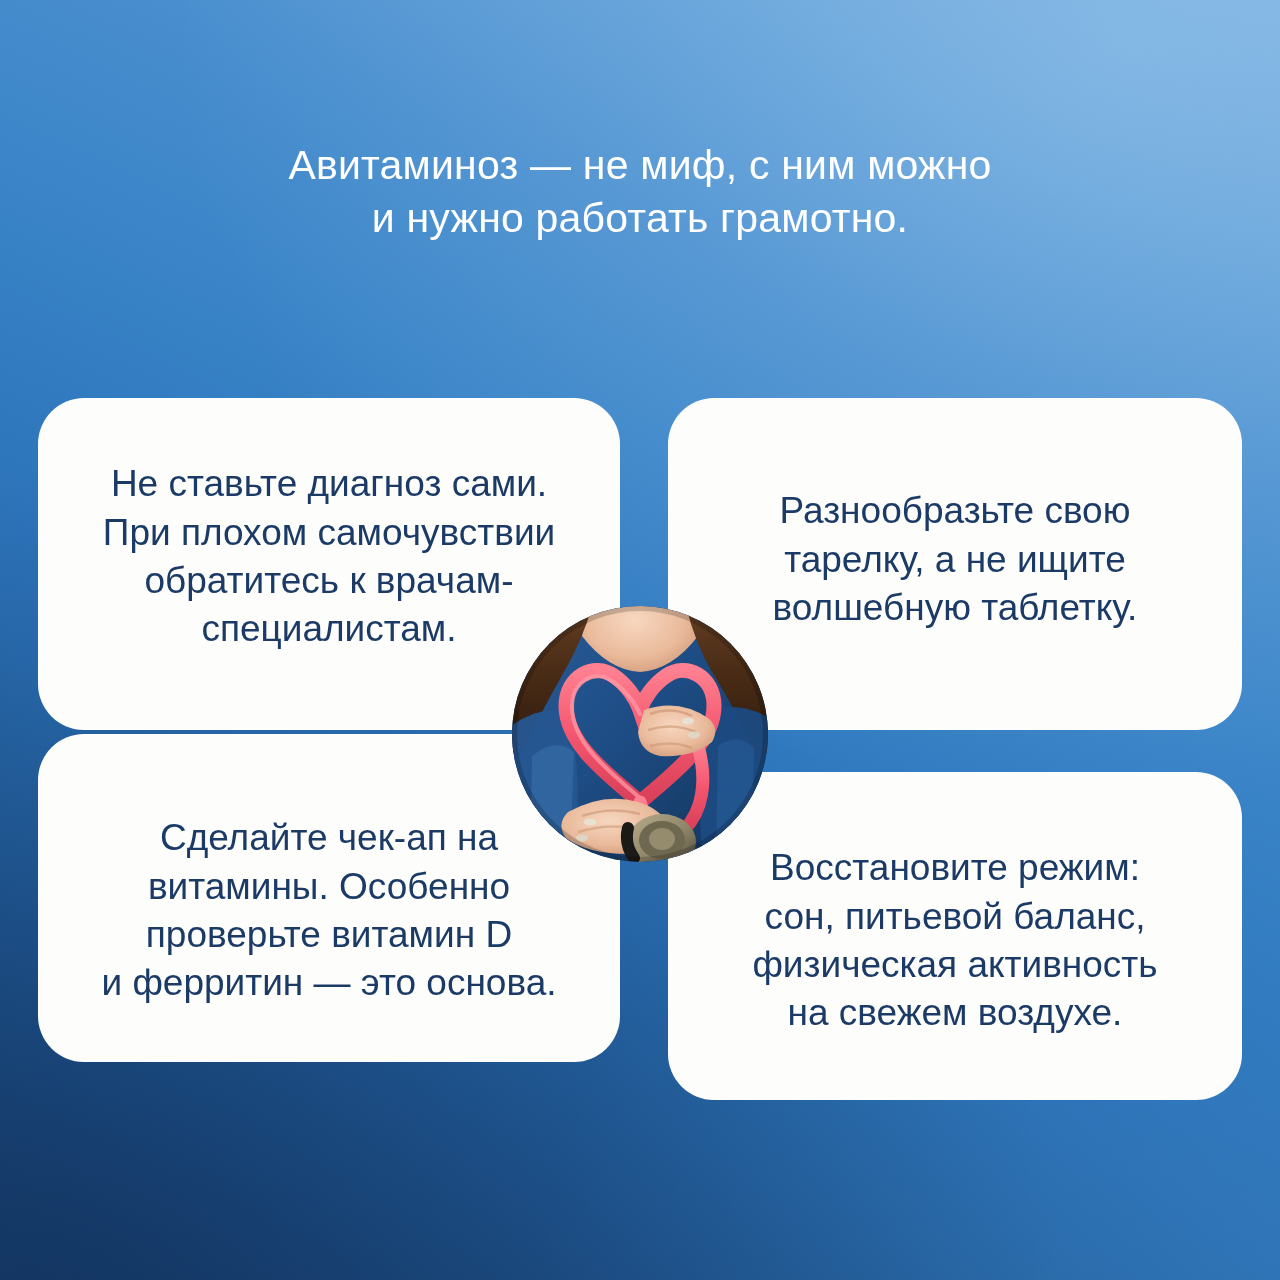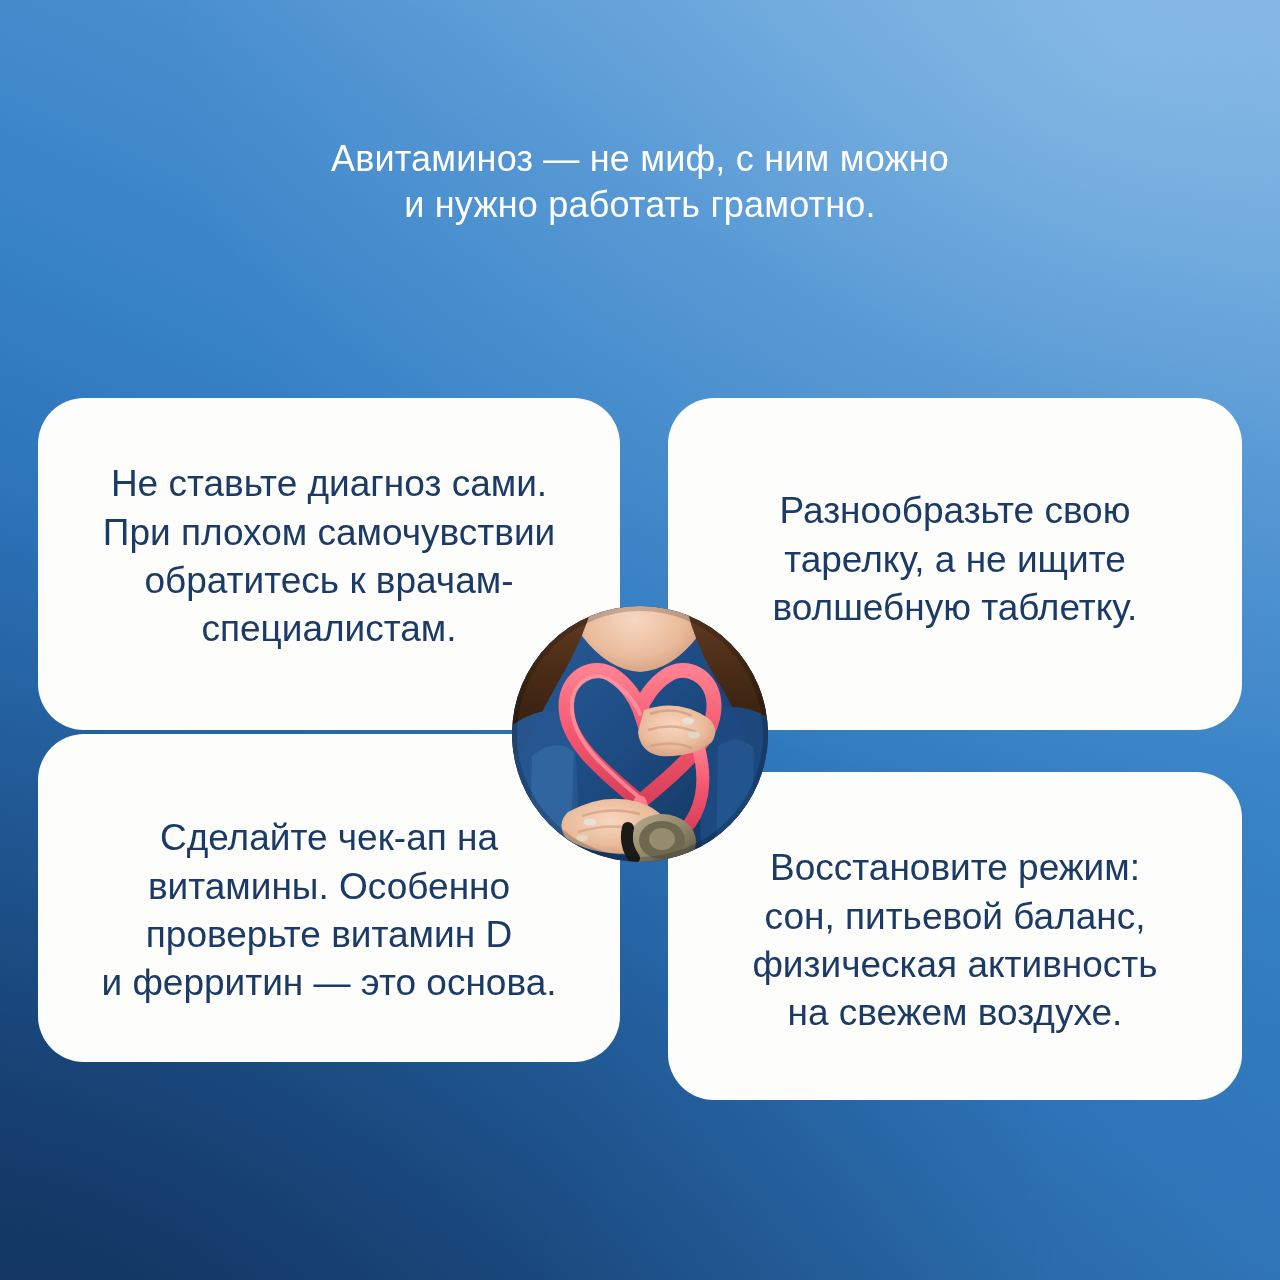--- a/index.html
+++ b/index.html
@@ -47,21 +47,21 @@
   }
 
   
   .headline {
     position: absolute;
     left: 0;
     right: 0;
     top: 112px;
     text-align: center;
     color: #ffffff;
-    font-size: 36px;
+    font-size: 41px;
     line-height: 1.27;
     font-weight: 400;
     letter-spacing: 0.2px;
     padding: 0 110px;
     box-sizing: border-box;
     z-index: 4;
     white-space: pre-line;
   }
 
   

